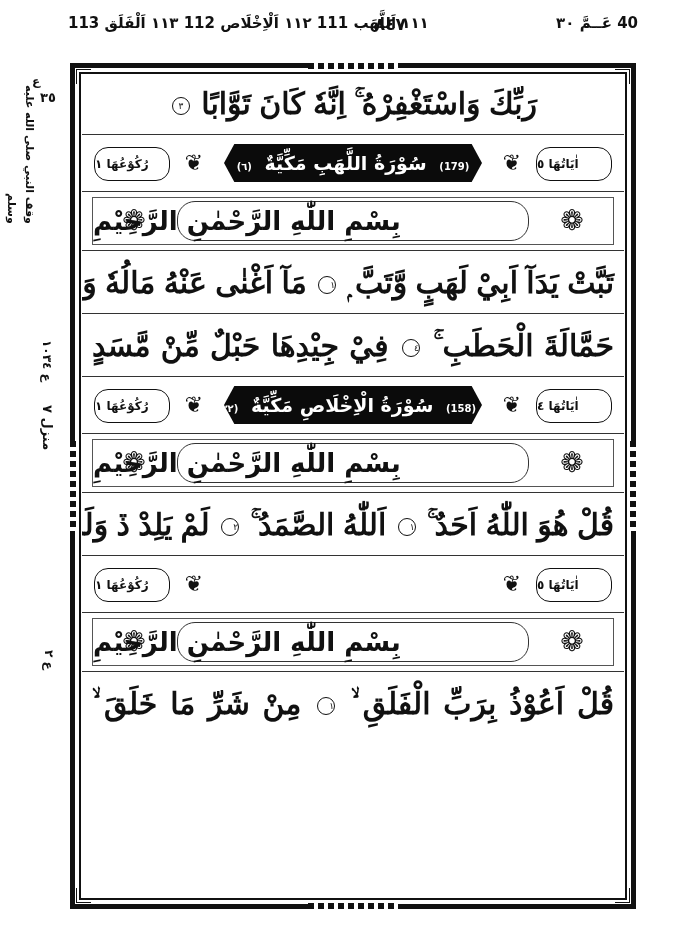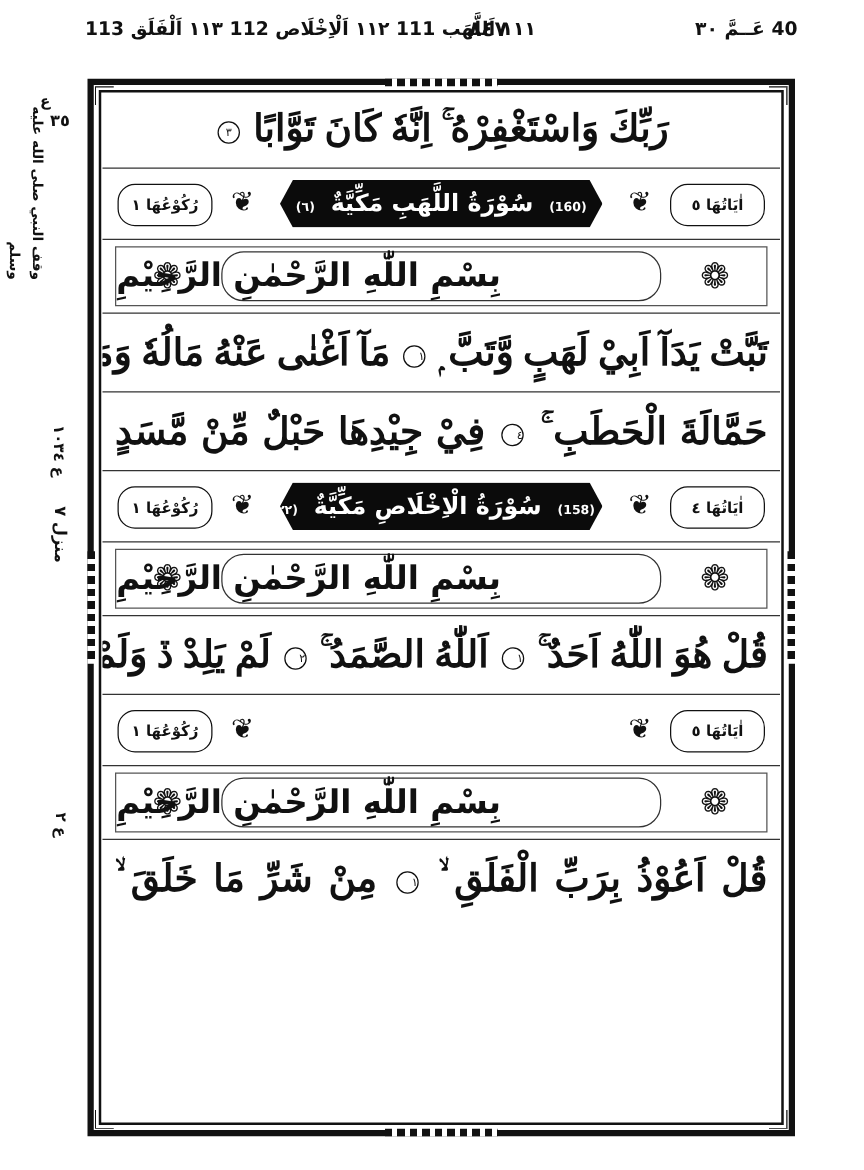--- a/index.html
+++ b/index.html
@@ -42,33 +42,33 @@
   .side-orn { position:absolute; top:50%; transform:translateY(-50%); width:6px; height:90px;
               background:repeating-linear-gradient(180deg,#111 0 6px,#fff 6px 10px); }
   .side-l { left:-5px; } .side-r { right:-5px; }
 
   
   .content { position:absolute; left:82px; top:72px; width:542px; }
   .row { position:relative; height:63px; border-bottom:1.5px solid #333;
          direction:rtl; display:flex; align-items:center; justify-content:space-between;
          padding:0 10px; box-sizing:border-box; overflow:hidden; }
   .row.last { border-bottom:none; }
-  .verse { font-family:Liberation Serif, serif; font-weight:bold; font-size:30px; line-height:63px;
+  .verse { font-family:Liberation Sans, sans-serif; font-weight:bold; font-size:30px; line-height:63px;
            white-space:nowrap; letter-spacing:-0.5px; width:100%; text-align:justify;
            text-align-last:justify; }
   .verse.center { text-align:center; text-align-last:center; }
   .ayah { display:inline-block; width:16px; height:16px; border:1.3px solid #111; border-radius:50%;
           font-size:9px; line-height:16px; text-align:center; vertical-align:middle; font-weight:normal;
           margin:0 3px; }
 
   
   .surah-band { height:57px; padding:0; justify-content:center; border-bottom:1.5px solid #333; }
   .band { position:relative; width:530px; height:42px; direction:rtl; }
   .band-box { position:absolute; top:5px; width:74px; height:32px; border:1.5px solid #111;
-              border-radius:14px; font-size:12px; font-weight:bold; text-align:center; line-height:32px;
+              border-radius:14px; font-size:12px; font-weight:bold; text-align:left; line-height:32px;
               background:#fff; }
   .box-ayat { right:6px; }
   .box-ruku { left:6px; }
   .band-orn { position:absolute; top:3px; width:48px; height:36px; font-size:22px; line-height:36px;
               text-align:center; color:#111; }
   .orn-r1 { right:82px; } .orn-l1 { left:82px; }
   .band-title { position:absolute; top:2px; left:136px; right:136px; height:38px;
                 background:#0b0b0b; color:#fff; text-align:center; font-size:19px; font-weight:bold;
                 line-height:38px; clip-path:polygon(4% 0,96% 0,100% 50%,96% 100%,4% 100%,0 50%);
                 white-space:nowrap; }
@@ -122,21 +122,21 @@
       <span>رَبِّكَ وَاسْتَغْفِرْهُ ۚ اِنَّهٗ كَانَ تَوَّابًا</span>
       <span class="ayah">٣</span>
     </div>
   </div>
 
   <div class="row surah-band">
     <div class="band">
       <div class="band-box box-ayat">اٰيَاتُهَا ٥</div>
       <div class="band-orn orn-r1">❦</div>
       <div class="band-title">
-        <span class="num">(160)</span>
+        <span class="num">(179)</span>
         <span>سُوْرَةُ اللَّهَبِ مَكِّيَّةٌ</span>
         <span class="num">(٦)</span>
       </div>
       <div class="band-orn orn-l1">❦</div>
       <div class="band-box box-ruku">رُكُوْعُهَا ١</div>
     </div>
   </div>
 
   <div class="row bism-row">
     <div class="bism">

